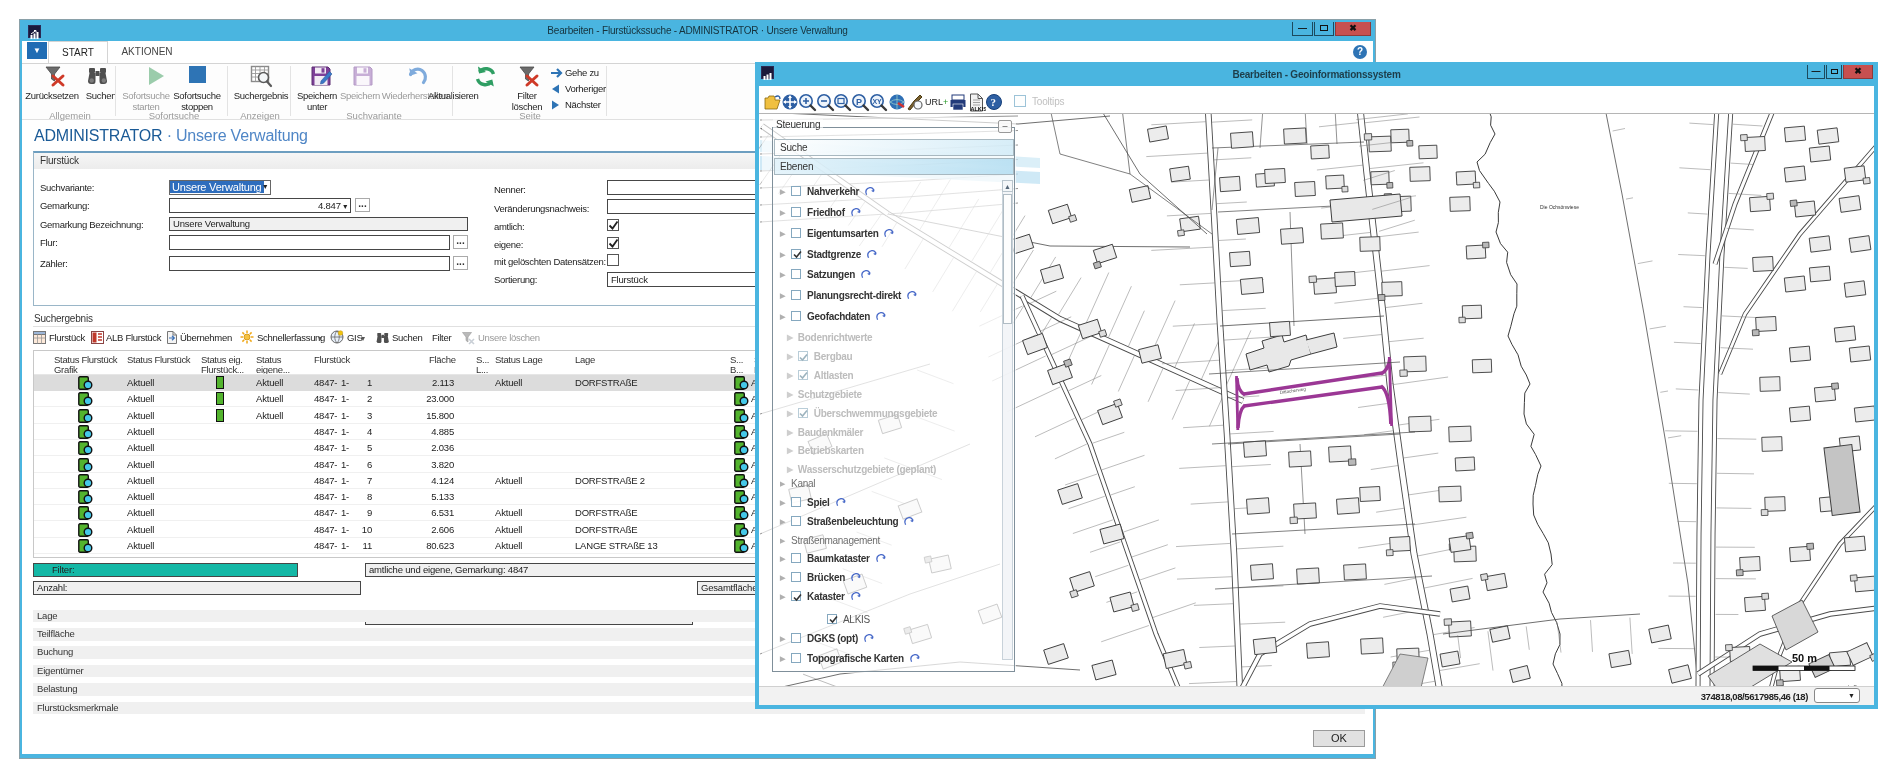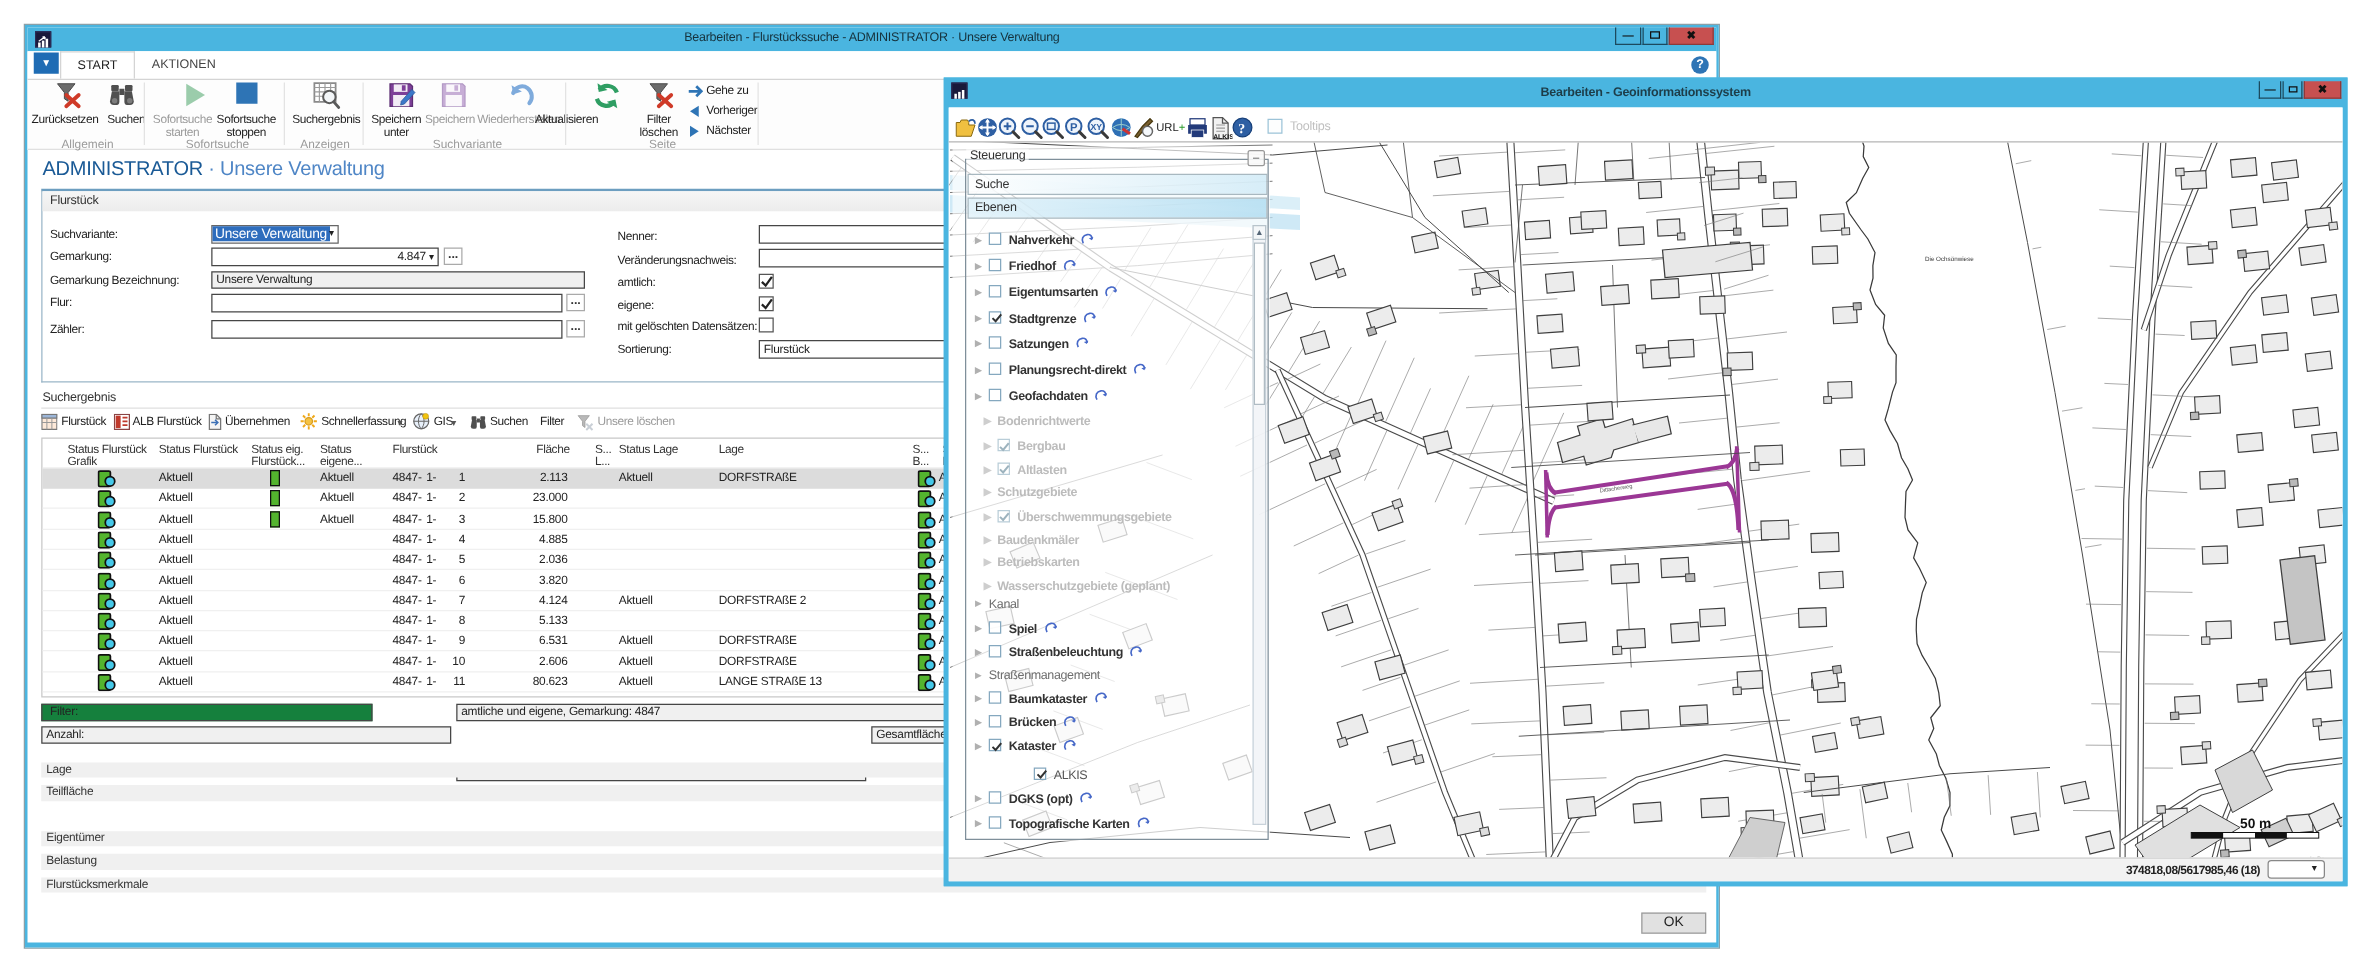--- a/index.html
+++ b/index.html
@@ -392,27 +392,28 @@
         <div class="rtxt" style="left:316px;top:189.00000000000003px;width:22px;text-align:right">11</div>
         <div class="rtxt" style="left:360px;top:189.00000000000003px;width:60px;text-align:right">80.623</div>
         <div class="rtxt" style="left:461px;top:189.00000000000003px">Aktuell</div>
         <div class="rtxt" style="left:541px;top:189.00000000000003px">LANGE STRAßE 13</div>
         <svg class="abs" style="left:700px;top:188.00000000000003px" width="15" height="14" viewBox="0 0 15 14">
           <rect x="0.8" y="0.8" width="9.5" height="12.4" rx="1.2" fill="#53b42e" stroke="#111" stroke-width="1.4"></rect>
           <circle cx="10" cy="9" r="3.8" fill="#45c8e8" stroke="#111" stroke-width="1.4"></circle>
         </svg>
         <div class="rtxt" style="left:717px;top:189.00000000000003px">A</div>
       </div>
-      <div class="field" style="left:11px;top:541px;width:265px;height:14px;background:#15803d;padding-left:6px;border-color:#464646;line-height:12px">Filter:</div>
+      <div class="field" style="left:11px;top:541px;width:265px;height:14px;background:#14b8a6;padding-left:18px;border-color:#464646;line-height:12px">Filter:</div>
       <div class="field" style="left:343px;top:541px;width:1000px;height:14px;background:#f0f0f0;padding-left:3px;border-color:#464646;line-height:12px">amtliche und eigene, Gemarkung: 4847</div>
       <div class="field" style="left:11px;top:559px;width:328px;height:14px;background:#f0f0f0;padding-left:3px;border-color:#464646;line-height:12px">Anzahl:</div>
       <div class="field" style="left:343px;top:589px;width:328px;height:14px;background:#f0f0f0;padding-right:3px;text-align:left;border-color:#464646;line-height:12px">289</div>
       <div class="field" style="left:675px;top:559px;width:668px;height:14px;background:#f0f0f0;padding-left:3px;border-color:#464646;line-height:12px">Gesamtfläche:</div>
       <div class="secbar" style="top:587.5px;width:1332px;height:12.5px;line-height:12.5px">Lage</div>
       <div class="secbar" style="top:606px;width:1332px;height:12.5px;line-height:12.5px">Teilfläche</div>
+      <div class="secbar" style="top:624.4px;width:1332px;height:12.5px;line-height:12.5px">Buchung</div>
       <div class="secbar" style="top:642.9px;width:1332px;height:12.5px;line-height:12.5px">Eigentümer</div>
       <div class="secbar" style="top:661.4px;width:1332px;height:12.5px;line-height:12.5px">Belastung</div>
       <div class="secbar" style="top:679.8px;width:1332px;height:12.5px;line-height:12.5px">Flurstücksmerkmale</div>
       <div class="abs" style="left:1291px;top:708px;width:52px;height:17px;background:#e1e1e1;border:1px solid #9a9a9a;text-align:center;font-size:11px;line-height:15px;color:#222">OK</div>
       <div class="abs" style="left:1331px;top:23px;width:14px;height:14px;border-radius:7px;background:#2e74b5;color:#fff;text-align:center;font-size:10px;font-weight:bold;line-height:14px">?</div>
     </div>
   </div>
 <div class="win" style="left:755px;top:62px;width:1123px;height:647px;border:4px solid #4ab5e0;background:#4ab5e0">
     <div class="abs" style="left:2px;top:0;width:13px;height:13px;background:#19193b;border:1px solid #2a2a55"><svg width="11" height="11">
         <rect x="1.5" y="6" width="2" height="4" fill="#fff"></rect>

